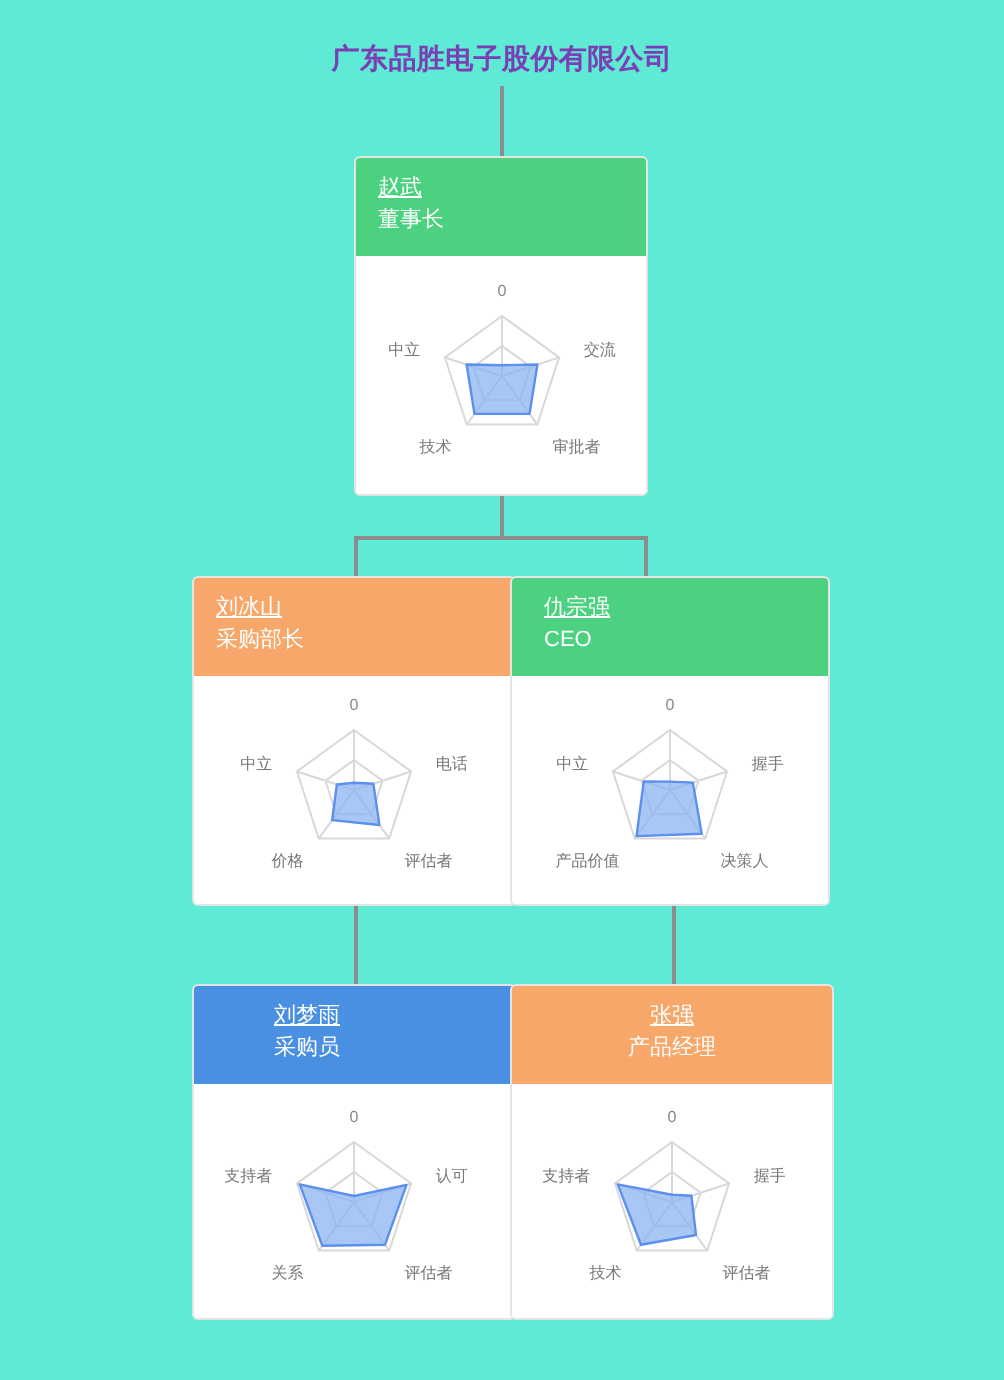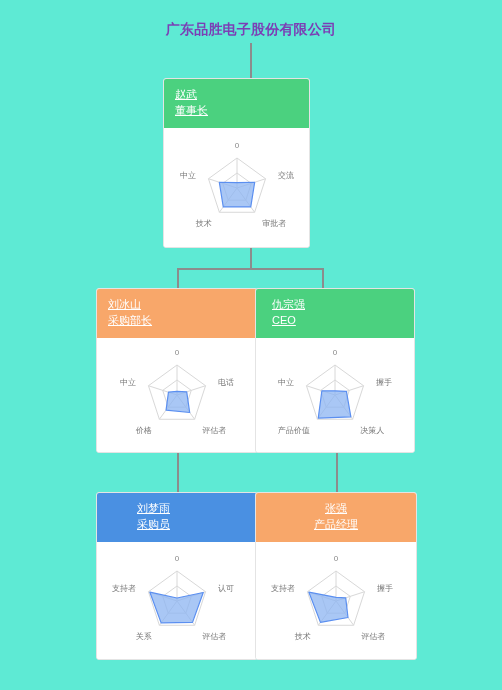--- a/index.html
+++ b/index.html
@@ -55,21 +55,20 @@
     text-decoration: underline;
     display: block;
     white-space: nowrap;
   }
   .card-role {
     font-size: 11px;
     color: #ffffff;
     display: block;
     white-space: nowrap;
     margin-top: 2px;
-    text-decoration: underline;
   }
   .card-body {
     position: relative;
     background: #ffffff;
   }
   .radar-wrap {
     position: absolute;
     left: 0; right: 0; top: 0; bottom: 0;
     display: flex;
     align-items: center;
@@ -112,21 +111,21 @@
 
   <div class="conn v" style="left:250px; top:43px;  height:35px;"></div>
   <div class="conn v" style="left:250px; top:247px; height:22px;"></div>
   <div class="conn h" style="left:177px; top:268px; width:147px;"></div>
   <div class="conn v" style="left:177px; top:268px; height:20px;"></div>
   <div class="conn v" style="left:322px; top:268px; height:20px;"></div>
 
   <div class="conn v" style="left:177px; top:452px; height:40px;"></div>
   <div class="conn v" style="left:336px; top:452px; height:40px;"></div>
 
-  <div class="card" style="left:163px; top:78px; width:147px; height:170px;">
+  <div class="card" style="left:177px; top:78px; width:147px; height:170px;">
     <div class="card-header" style="background:#4bd17f;">
       <span class="card-name">赵武</span>
       <span class="card-role">董事长</span>
     </div>
     <div class="card-body" style="height:120px;">
       <div class="radar-wrap">
           <svg class="radar" width="140" height="100" viewBox="0 0 140 100">
             <polygon class="radar-grid" points="70,20 98.53169548885461,40.72949016875158 87.6335575687742,74.27050983124843 52.366442431225806,74.27050983124843 41.46830451114539,40.72949016875158"></polygon>
             <polygon class="radar-grid" points="70,35 84.2658477444273,45.36474508437579 78.8167787843871,62.135254915624216 61.1832212156129,62.135254915624216 55.734152255572695,45.36474508437579"></polygon>
             <line class="radar-spoke" x1="70" y1="50" x2="70" y2="20"></line>

